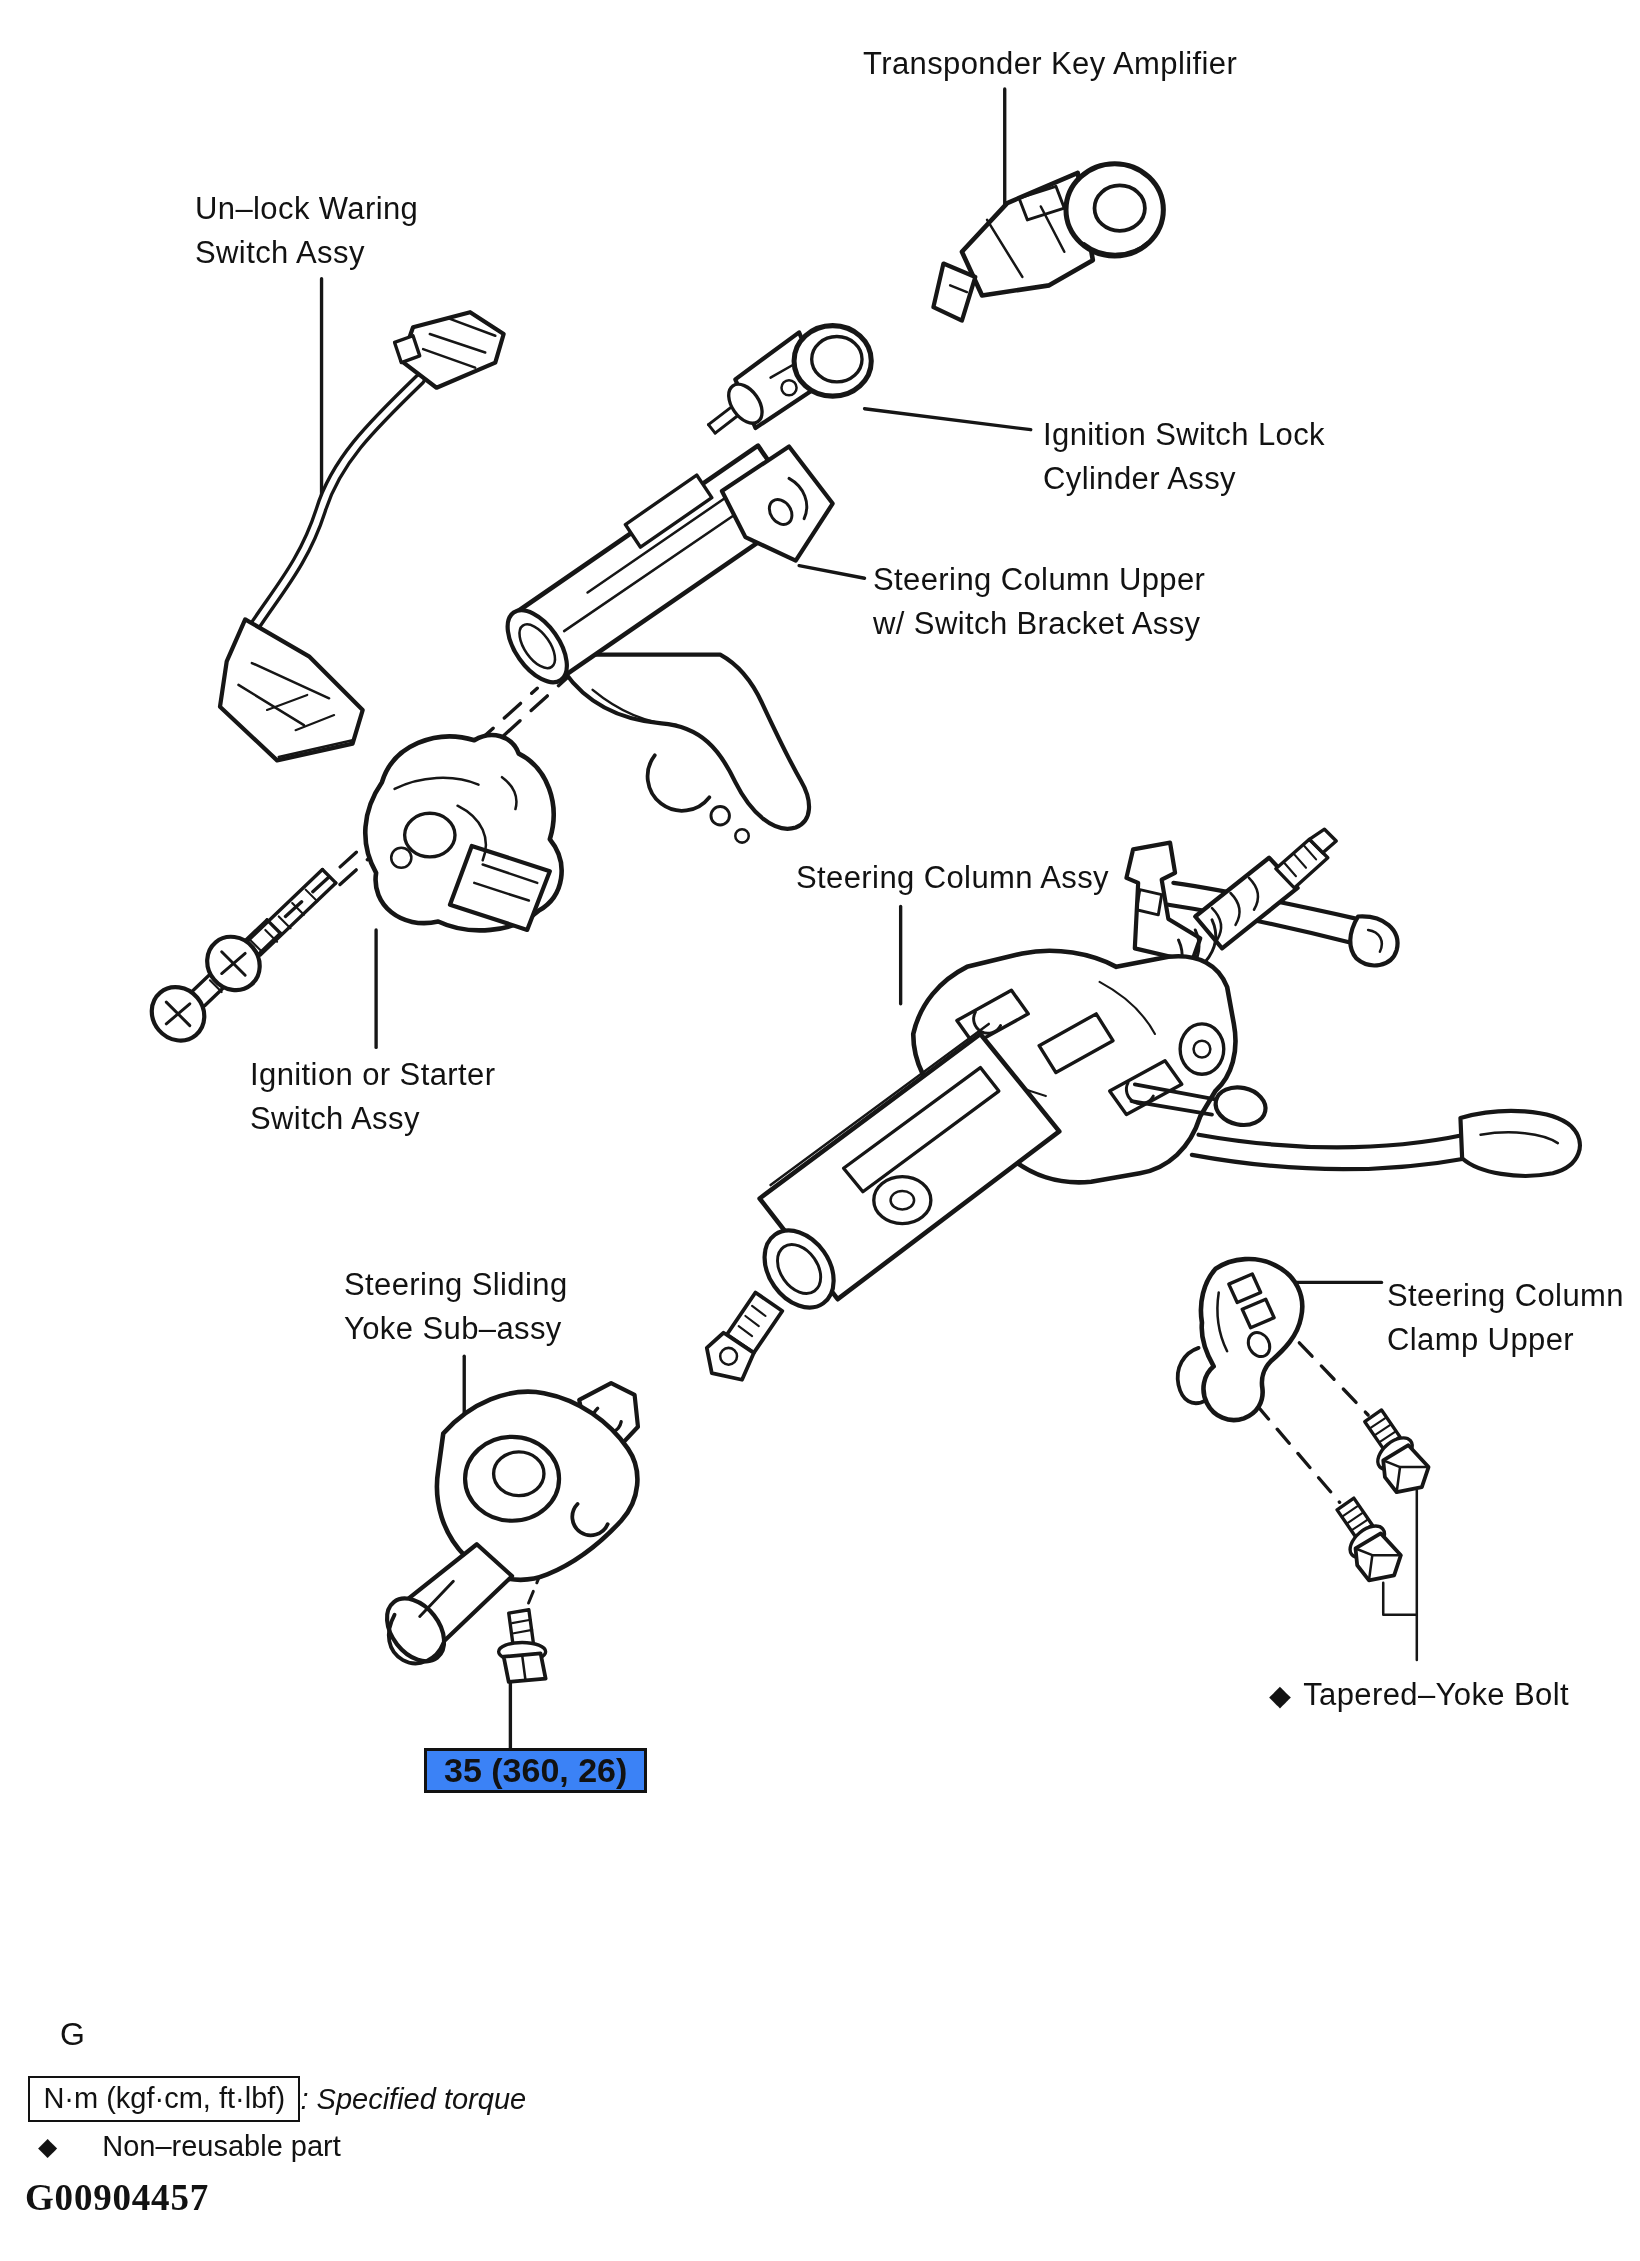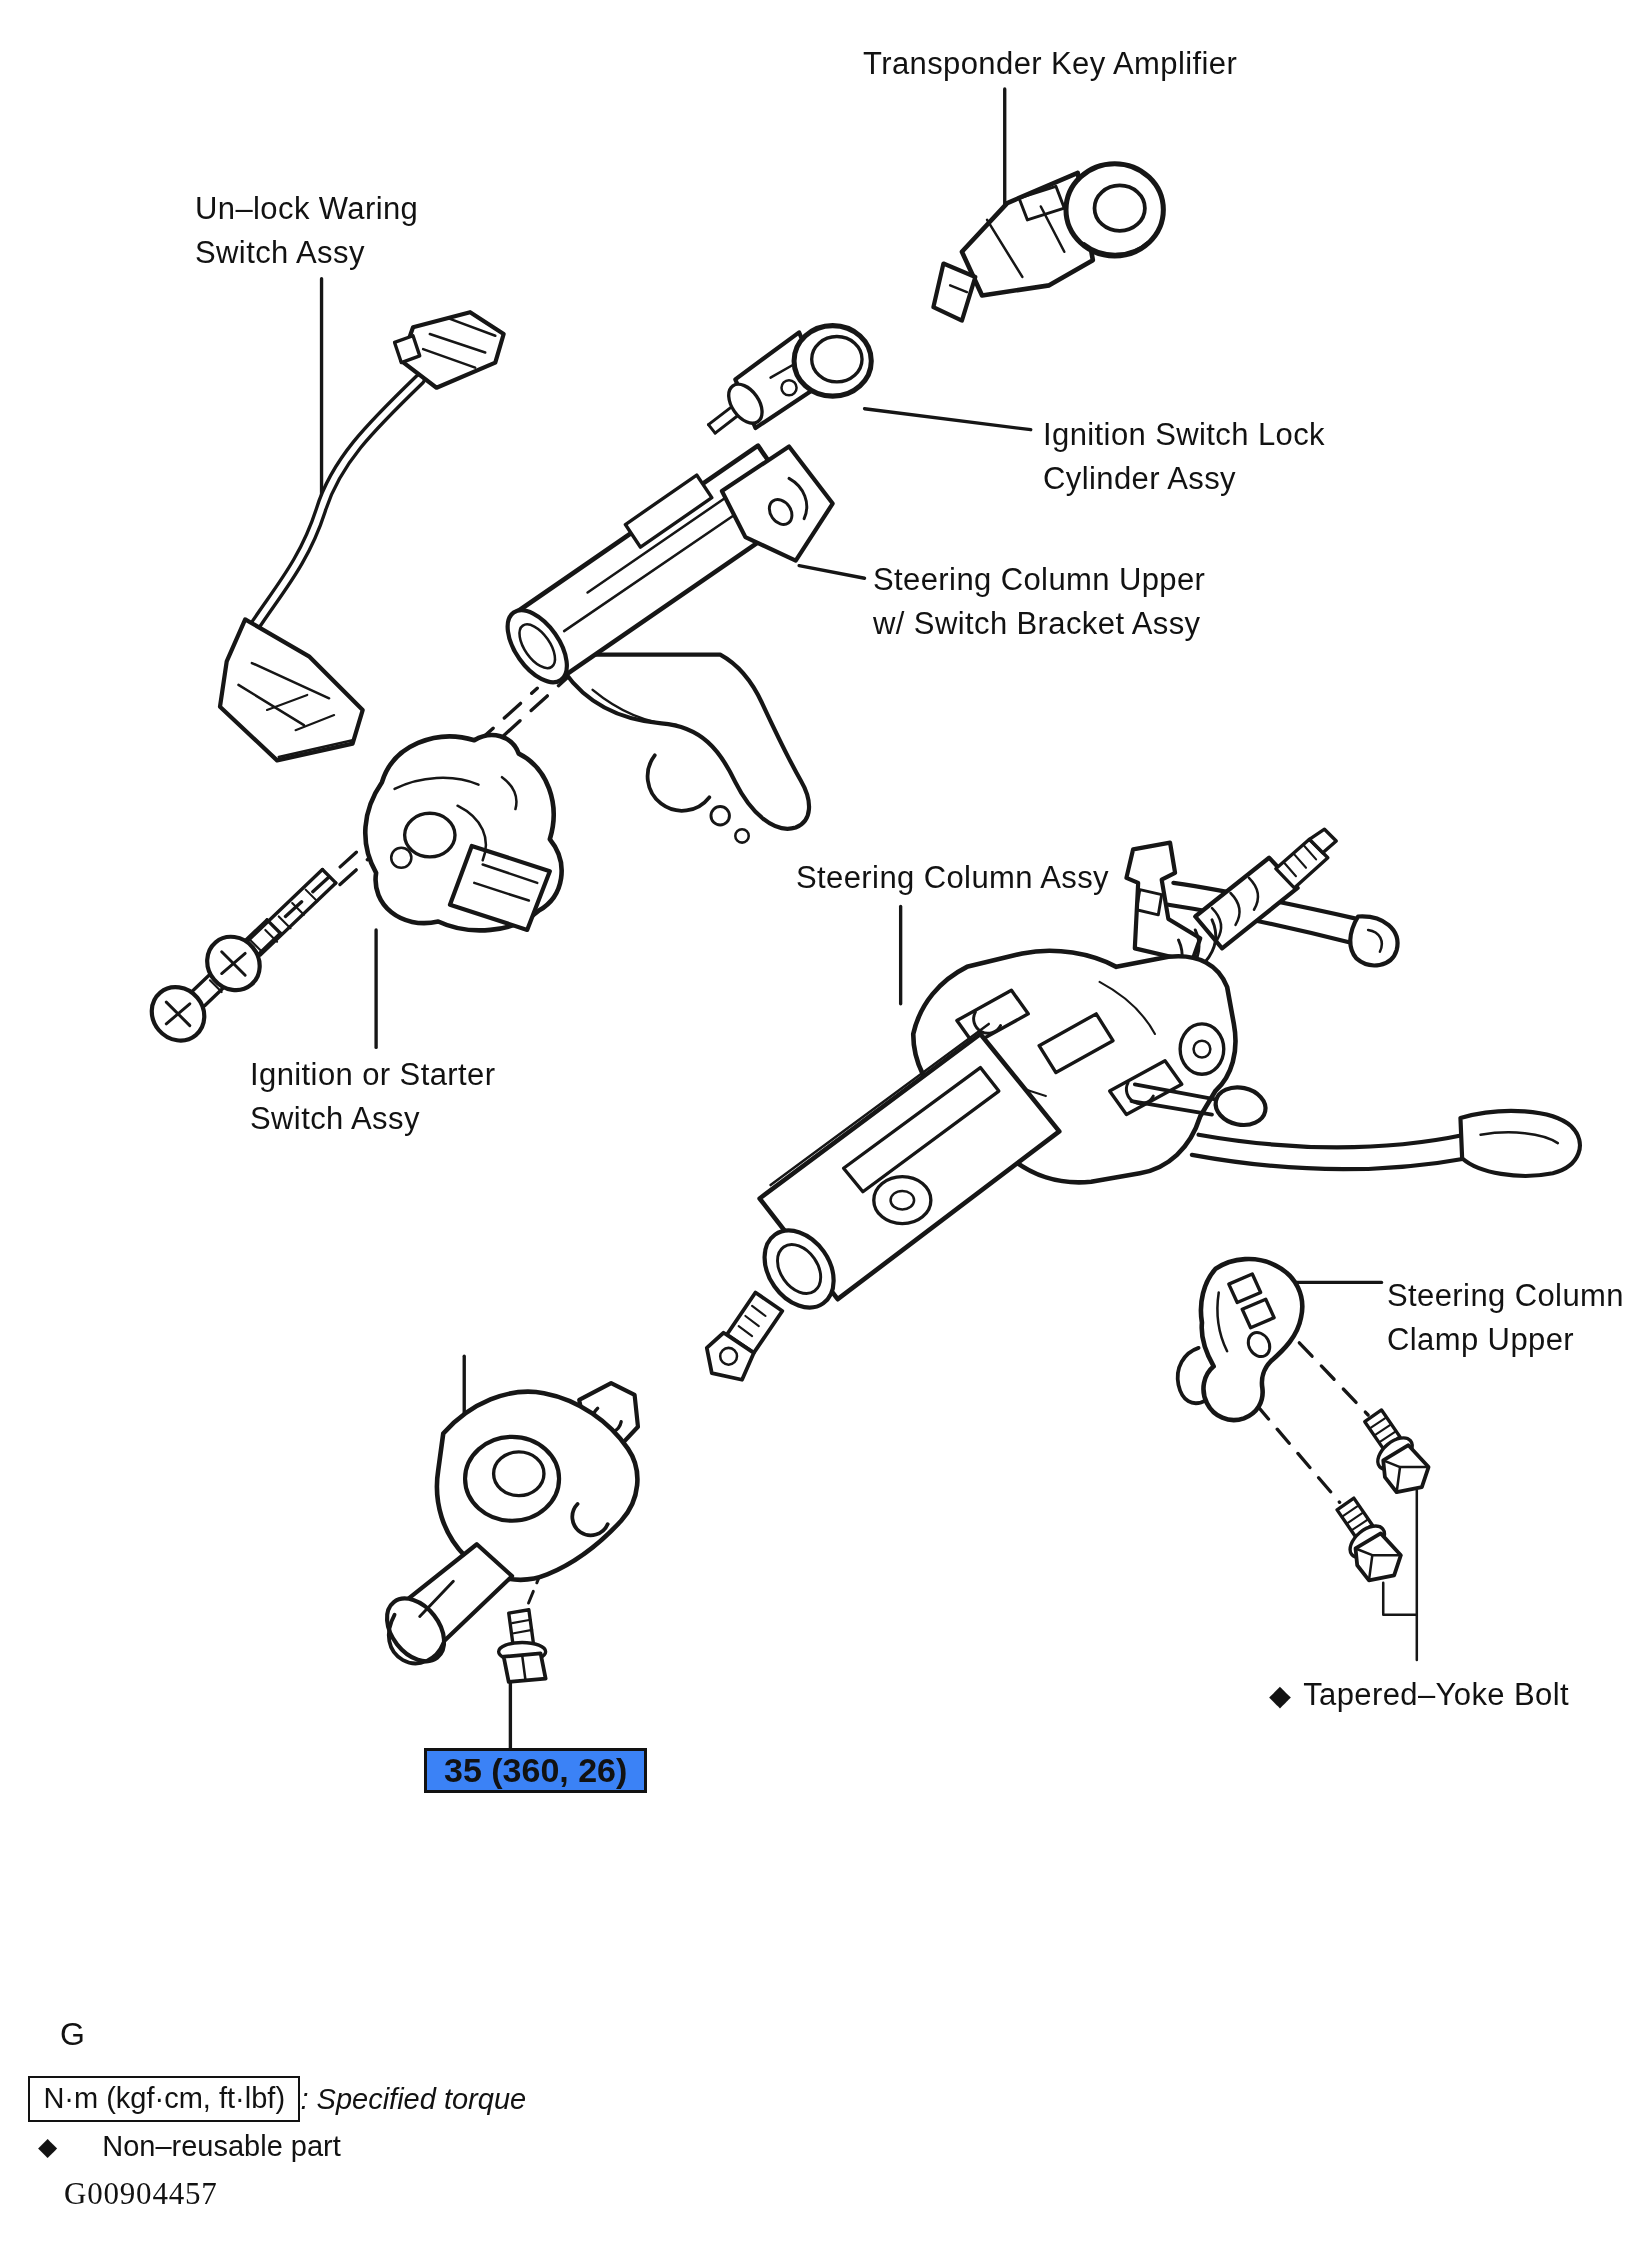--- a/index.html
+++ b/index.html
@@ -20,21 +20,21 @@
   .legend-row{position:absolute;display:flex;align-items:center;white-space:nowrap;}
   .legend-box{
     display:inline-block;border:2.5px solid #121212;padding:3.4px 13.4px 5px 13.4px;
     font-size:29px;line-height:34px;
   }
   .legend-text{font-size:29px;font-style:italic;}
   .nonreusable-text{font-size:29px;margin-left:45px;}
   .gletter{position:absolute;font-size:32px;}
   .figcode{
     position:absolute;font-family:"Liberation Serif","DejaVu Serif",serif;
-    font-weight:normal;font-size:31px;letter-spacing:0.8px;margin-left:39px;
+    font-weight:bold;font-size:37px;letter-spacing:0.8px;
   }
 </style>
 </head>
 <body>
 
 <div class="canvas">
 
   <svg class="art" width="1641" height="2261" viewBox="0 0 1955 2694">
     <g stroke="#161616" fill="none" stroke-linecap="round" stroke-linejoin="round">
 
@@ -279,20 +279,24 @@
     <div>w/ Switch Bracket Assy</div>
   </div>
 
   <div class="lbl" style="left:796px;top:856px">Steering Column Assy</div>
 
   <div class="lbl" style="left:250px;top:1053px">
     <div>Ignition or Starter</div>
     <div>Switch Assy</div>
   </div>
 
+  <div class="lbl" style="left:344px;top:1263px">
+    <div>Steering Sliding</div>
+    <div>Yoke Sub–assy</div>
+  </div>
 
   <div class="lbl" style="left:1387px;top:1274px">
     <div>Steering Column</div>
     <div>Clamp Upper</div>
   </div>
 
   <div class="lbl row" style="left:1269px;top:1673px">
     <span class="diamond">◆</span>
     <span>Tapered–Yoke Bolt</span>
   </div>

